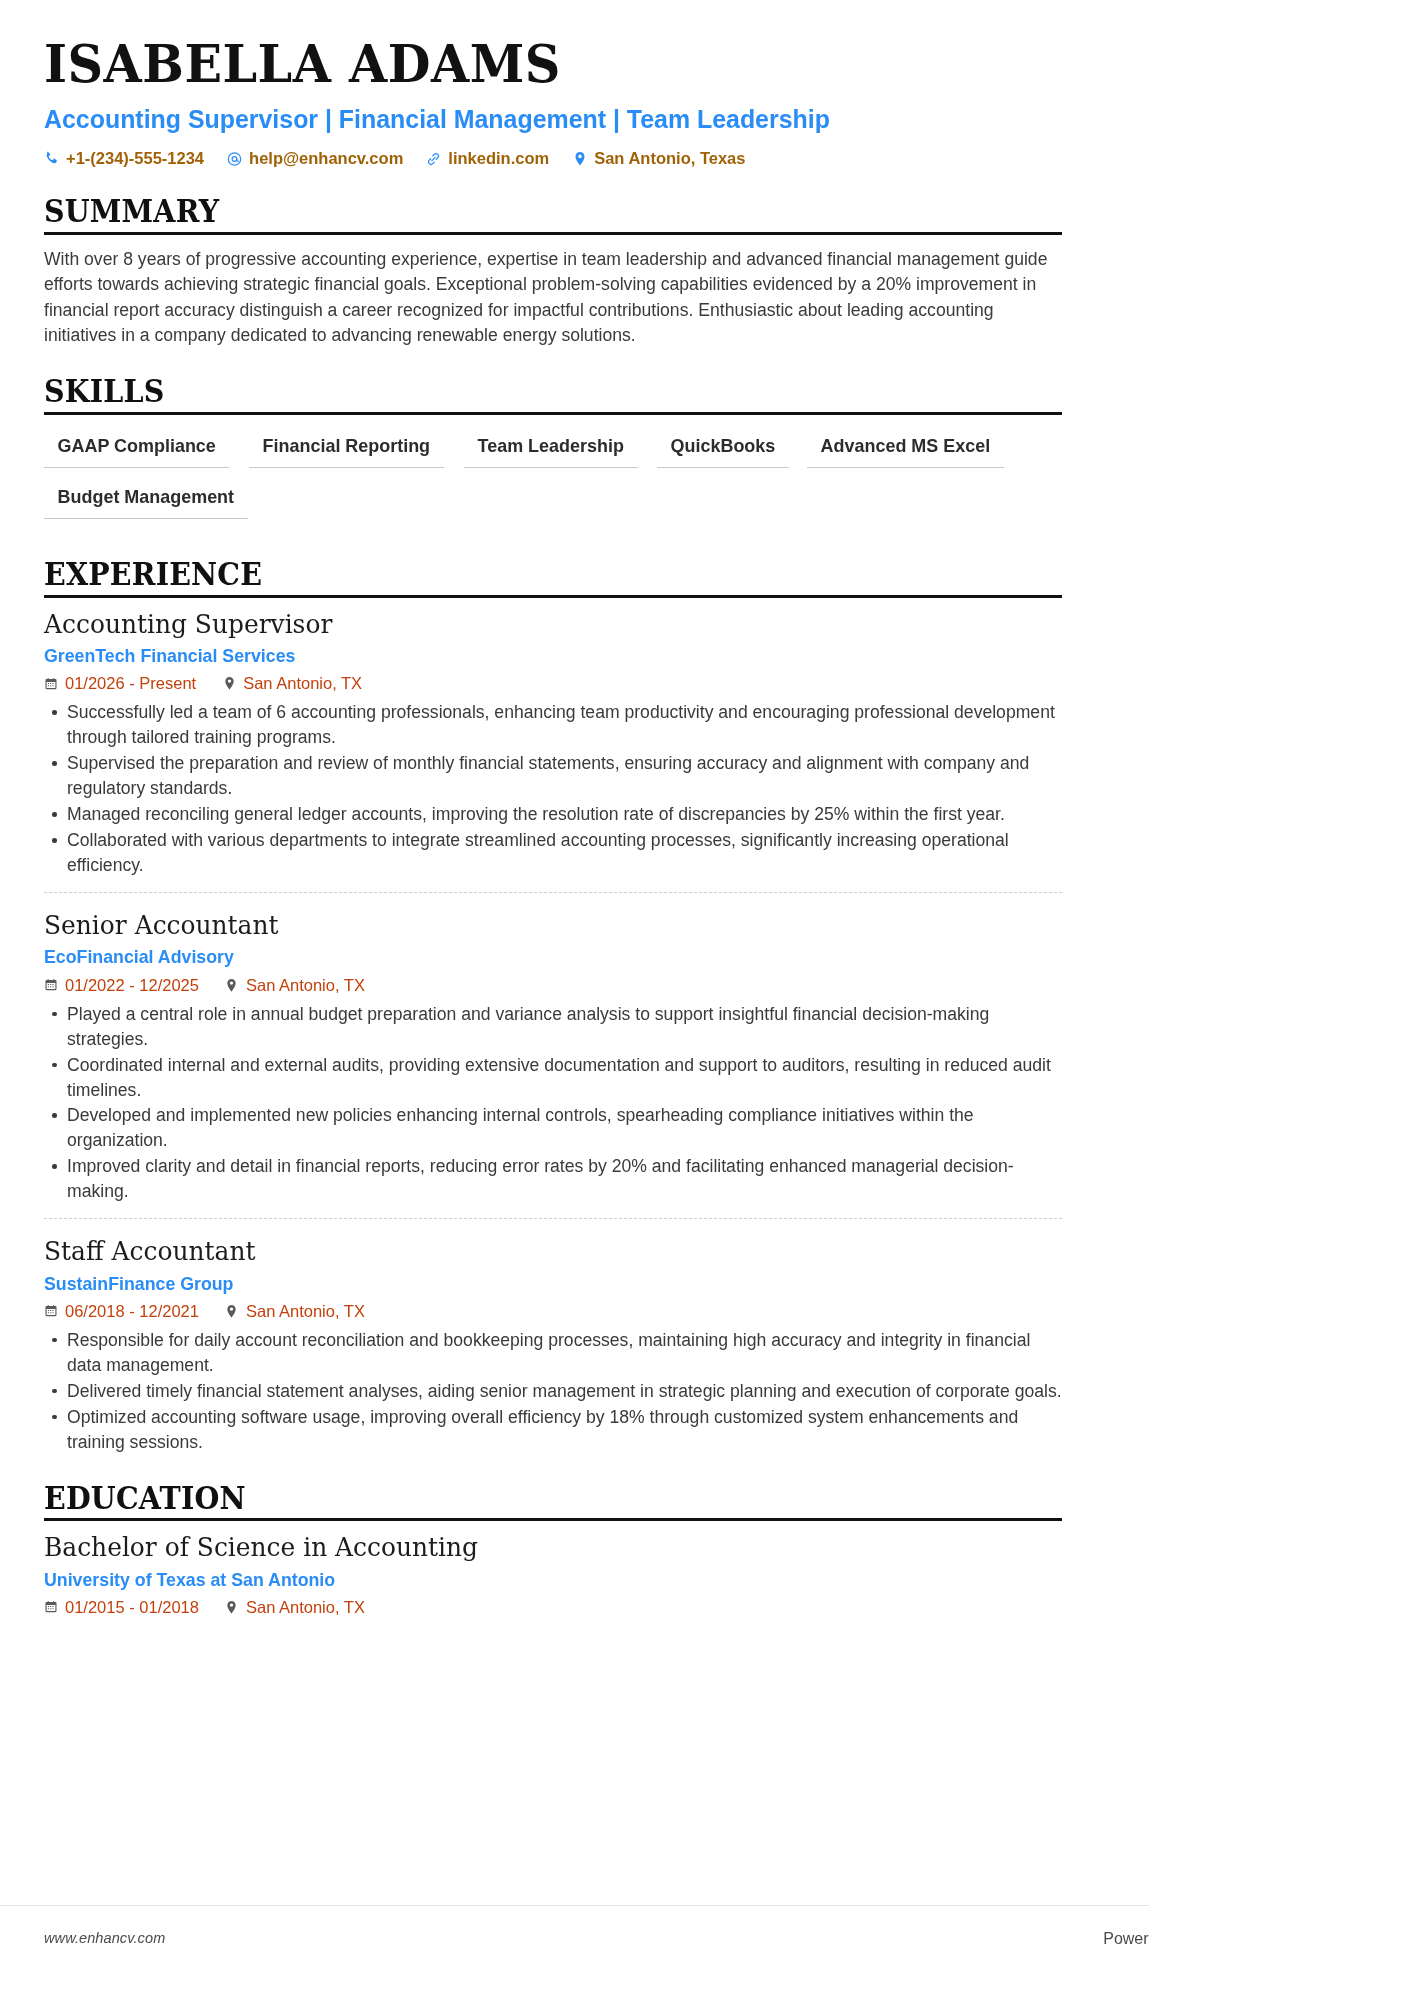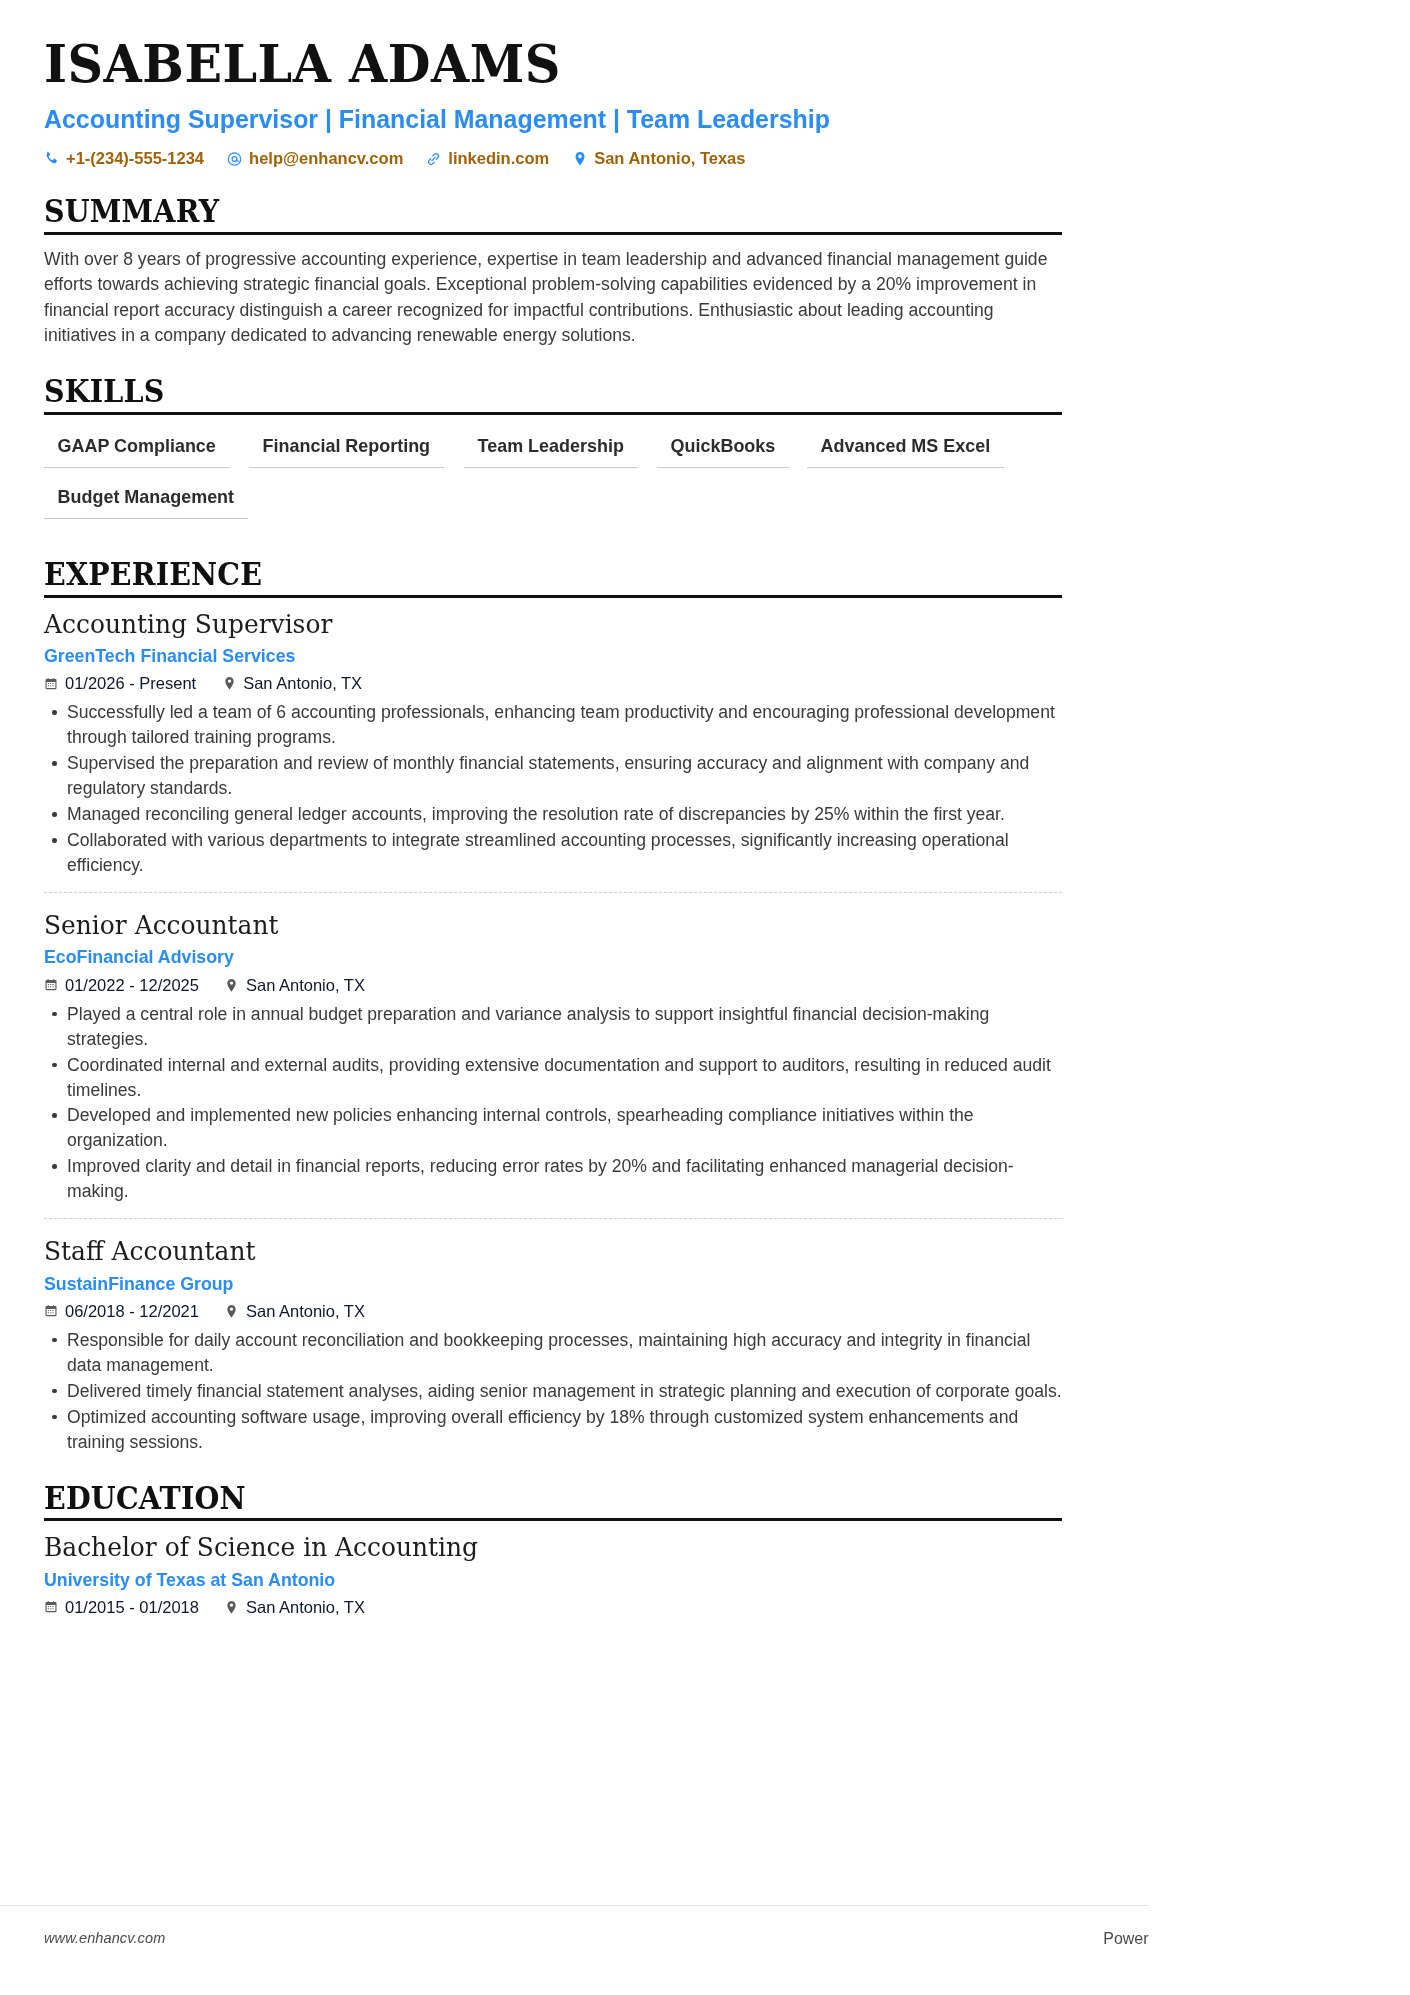--- a/index.html
+++ b/index.html
@@ -171,21 +171,21 @@
     transform: scaleX(0.96);
     transform-origin: left center;
     white-space: nowrap;
   }
 
   .entry-meta {
     display: flex;
     align-items: center;
     margin-top: 7px;
     font-size: 16.5px;
-    color: #0f172a;
+    color: #c2410c;
   }
 
   .meta-item {
     display: flex;
     align-items: center;
     gap: 7px;
     margin-right: 26px;
     white-space: nowrap;
   }
 

